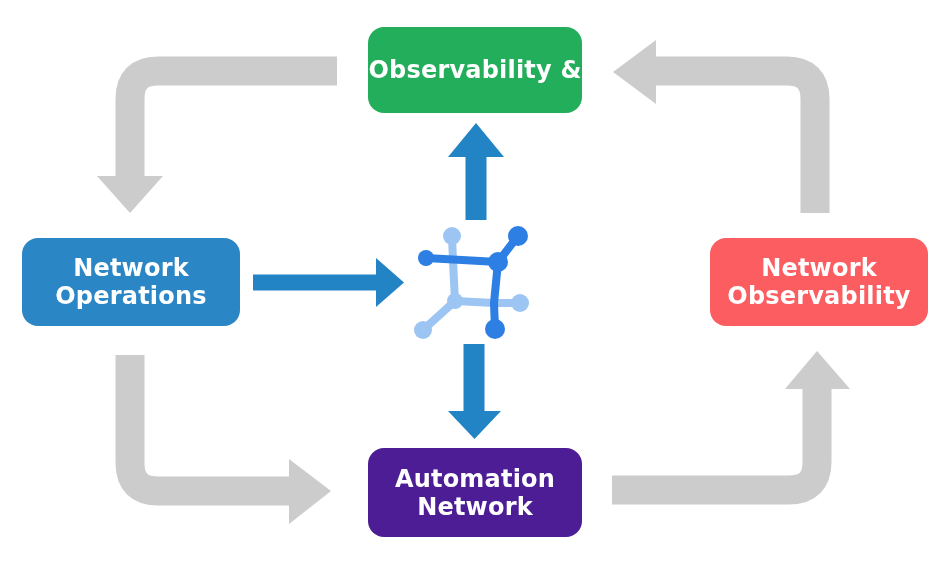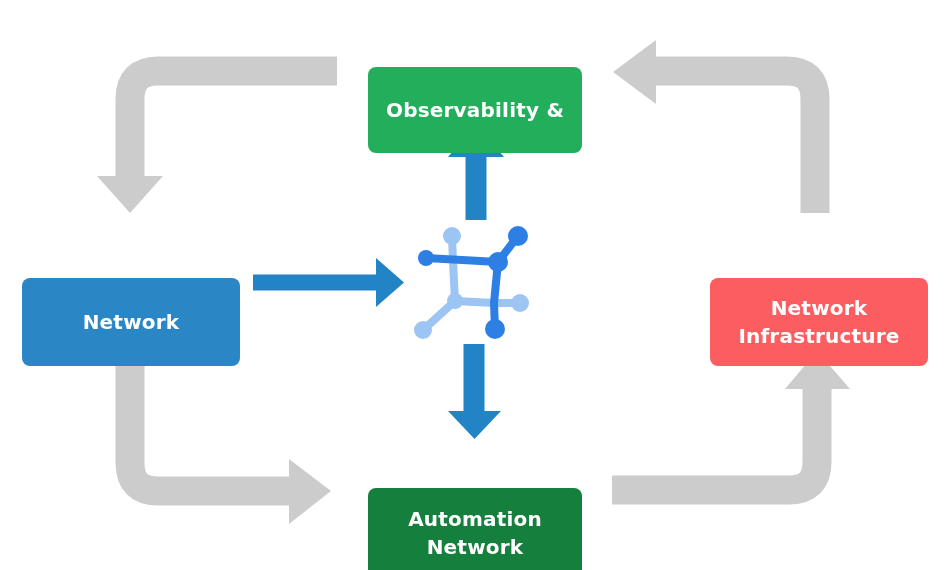--- a/index.html
+++ b/index.html
@@ -11,32 +11,31 @@
     overflow: hidden;
     font-family: "DejaVu Sans", "Liberation Sans", sans-serif;
   }
   .arrow-layer {
     position: absolute;
     left: 0; top: 0;
     width: 948px; height: 570px;
   }
   .node {
     position: absolute;
-    border-radius: 8px;
+    border-radius: 16px;
     display: flex;
     flex-direction: column;
     align-items: center;
     justify-content: center;
     color: #ffffff;
-    font-size: 20px;
+    font-size: 24px;
     font-weight: 600;
     text-align: center;
     line-height: 28px;
     letter-spacing: 0.2px;
-    margin-top: 40px;
   }
   .node-observability { left: 368px; top: 27px;  width: 214px; height: 86px; }
   .node-operations    { left: 22px;  top: 238px; width: 218px; height: 88px; }
   .node-infrastructure{ left: 710px; top: 238px; width: 218px; height: 88px; }
   .node-automation    { left: 368px; top: 448px; width: 214px; height: 89px; }
   .center-icon {
     position: absolute;
     left: 410px; top: 222px;
     width: 122px; height: 122px;
   }
@@ -109,25 +108,26 @@
       <circle cx="108" cy="14" r="10" fill="#2e7fe3"></circle>
     </g>
   </svg>
 
   <div class="node node-observability" style="background: rgb(35, 174, 92);">
     <div class="node-line">Observability &amp;</div>
   </div>
 
   <div class="node node-operations" style="background: rgb(42, 134, 197);">
     <div class="node-line">Network</div>
+    <div class="node-line">Operations</div>
   </div>
 
   <div class="node node-infrastructure" style="background: rgb(251, 93, 96);">
     <div class="node-line">Network</div>
-    <div class="node-line">Infrastructure</div>
+    <div class="node-line">Observability</div>
   </div>
 
-  <div class="node node-automation" style="background: #15803d;">
+  <div class="node node-automation" style="background: #4c1d95;">
     <div class="node-line">Automation</div>
     <div class="node-line">Network</div>
   </div>
 
 </div>
 
 </body></html>

